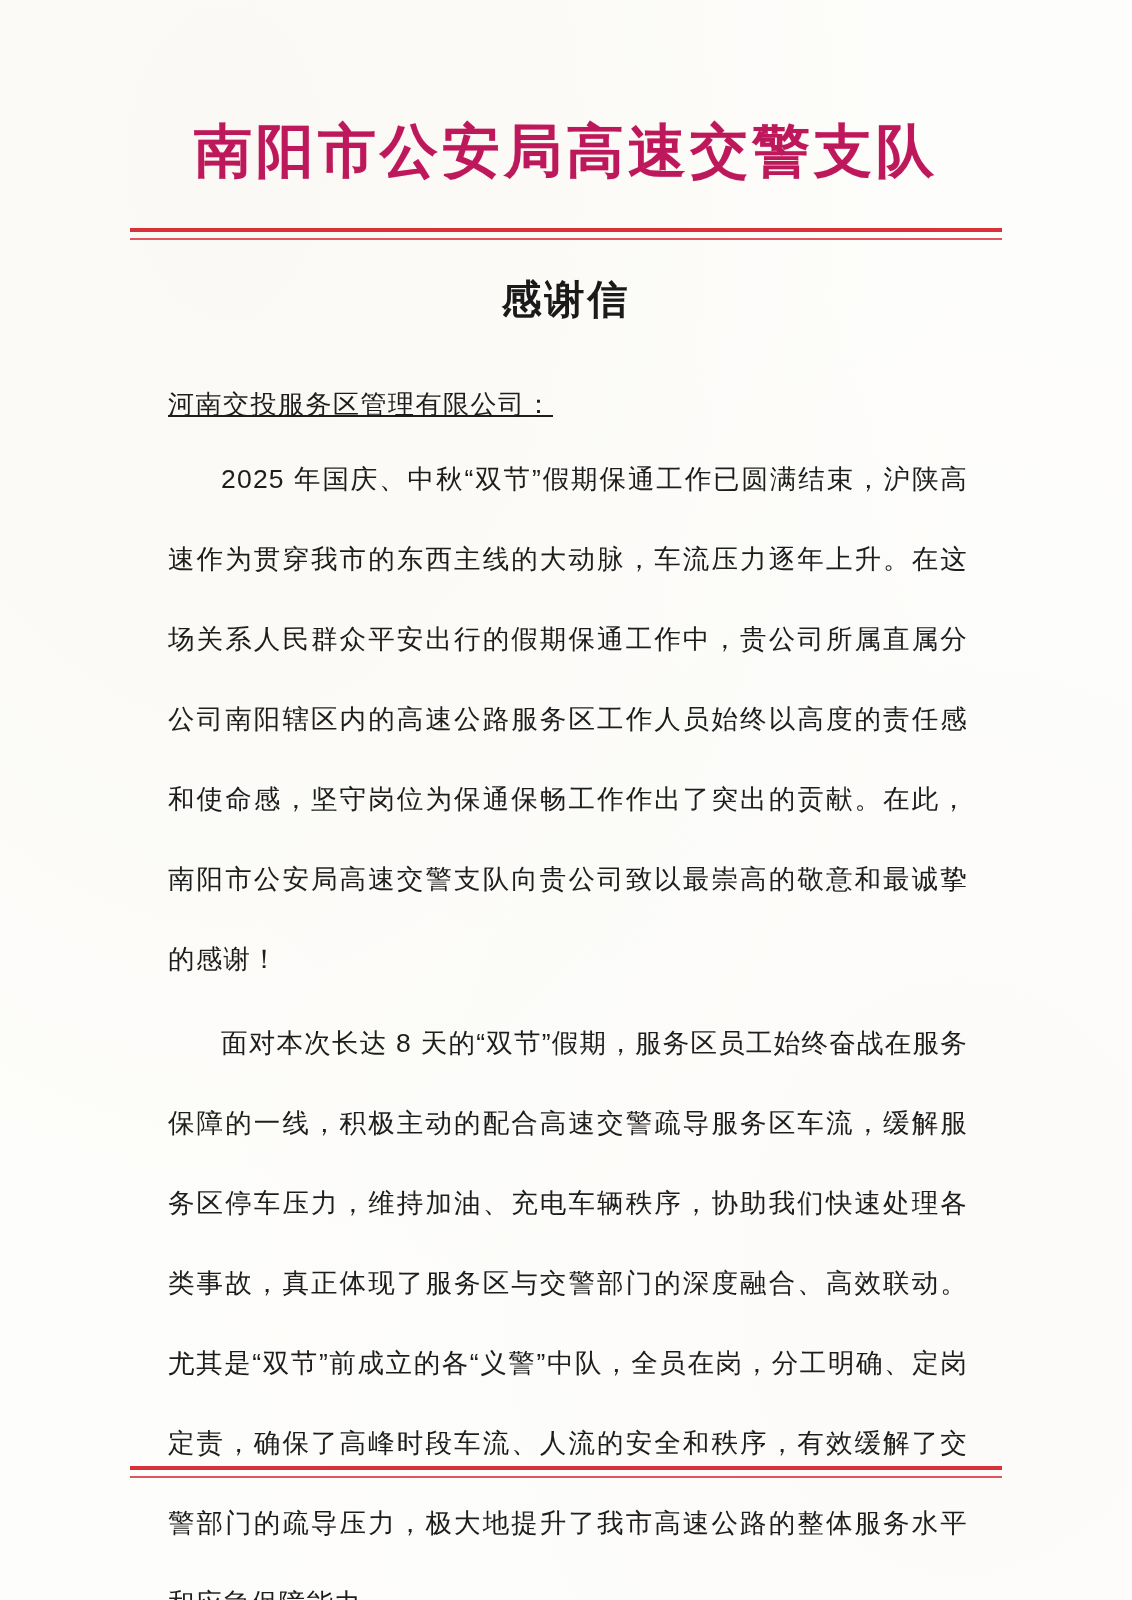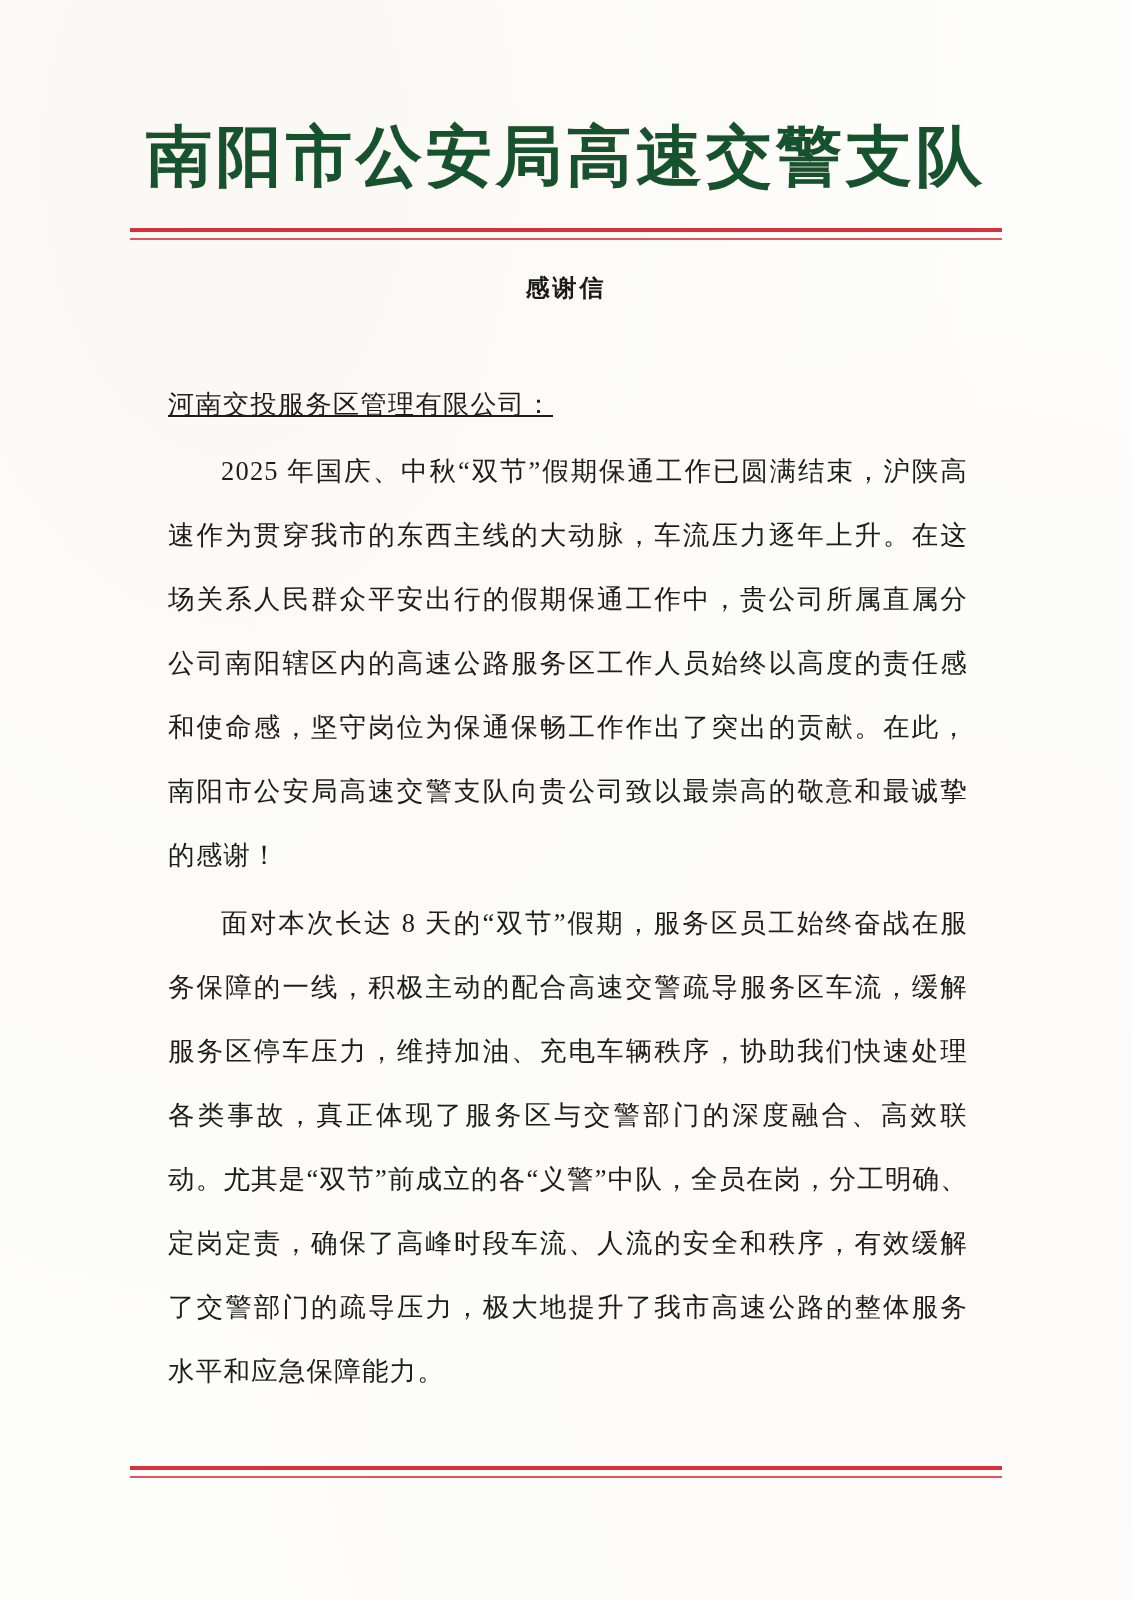--- a/index.html
+++ b/index.html
@@ -38,23 +38,23 @@
     position: absolute;
     top: 120px;
     left: 0;
     right: 0;
     text-align: center;
   }
 
   .letterhead-title {
     font-family: "DejaVu Serif", "Liberation Serif", serif;
     font-weight: bold;
-    font-size: 66px;
+    font-size: 58px;
     letter-spacing: 4px;
-    color: #14532d;
+    color: #be185d;
     line-height: 1.1;
     text-shadow: 0 0 1px rgba(216,49,58,0.4);
     white-space: nowrap;
   }
 
   .rule-thick {
     position: absolute;
     left: 130px;
     right: 130px;
     height: 4px;
@@ -72,21 +72,21 @@
   .rule-top-b { top: 238px; }
 
   .doc-title {
     position: absolute;
     top: 272px;
     left: 0;
     right: 0;
     text-align: center;
     font-family: "DejaVu Serif", "Liberation Serif", serif;
     font-weight: bold;
-    font-size: 24px;
+    font-size: 40px;
     letter-spacing: 3px;
     color: #1a1a1a;
   }
 
   .body-area {
     position: absolute;
     top: 380px;
     left: 168px;
     width: 800px;
   }
@@ -96,28 +96,28 @@
     line-height: 1.9;
     color: #1d1d1d;
     letter-spacing: 1.5px;
     margin-bottom: 10px;
     font-family: "Liberation Serif", "DejaVu Serif", serif;
     text-decoration: underline;
   }
 
   .para {
     font-size: 26.5px;
-    line-height: 64px;
+    line-height: 80px;
     color: #1d1d1d;
     letter-spacing: 1.2px;
     text-align: justify;
     text-justify: inter-ideograph;
     text-indent: 2em;
     margin: 0 0 4px 0;
-    font-family: Liberation Serif, serif;
+    font-family: Liberation Sans, sans-serif;
   }
 
   .rule-bottom-a { top: 1466px; }
   .rule-bottom-b { top: 1476px; }
 
   .footer-space {
     position: absolute;
     bottom: 0;
     left: 0;
     right: 0;

